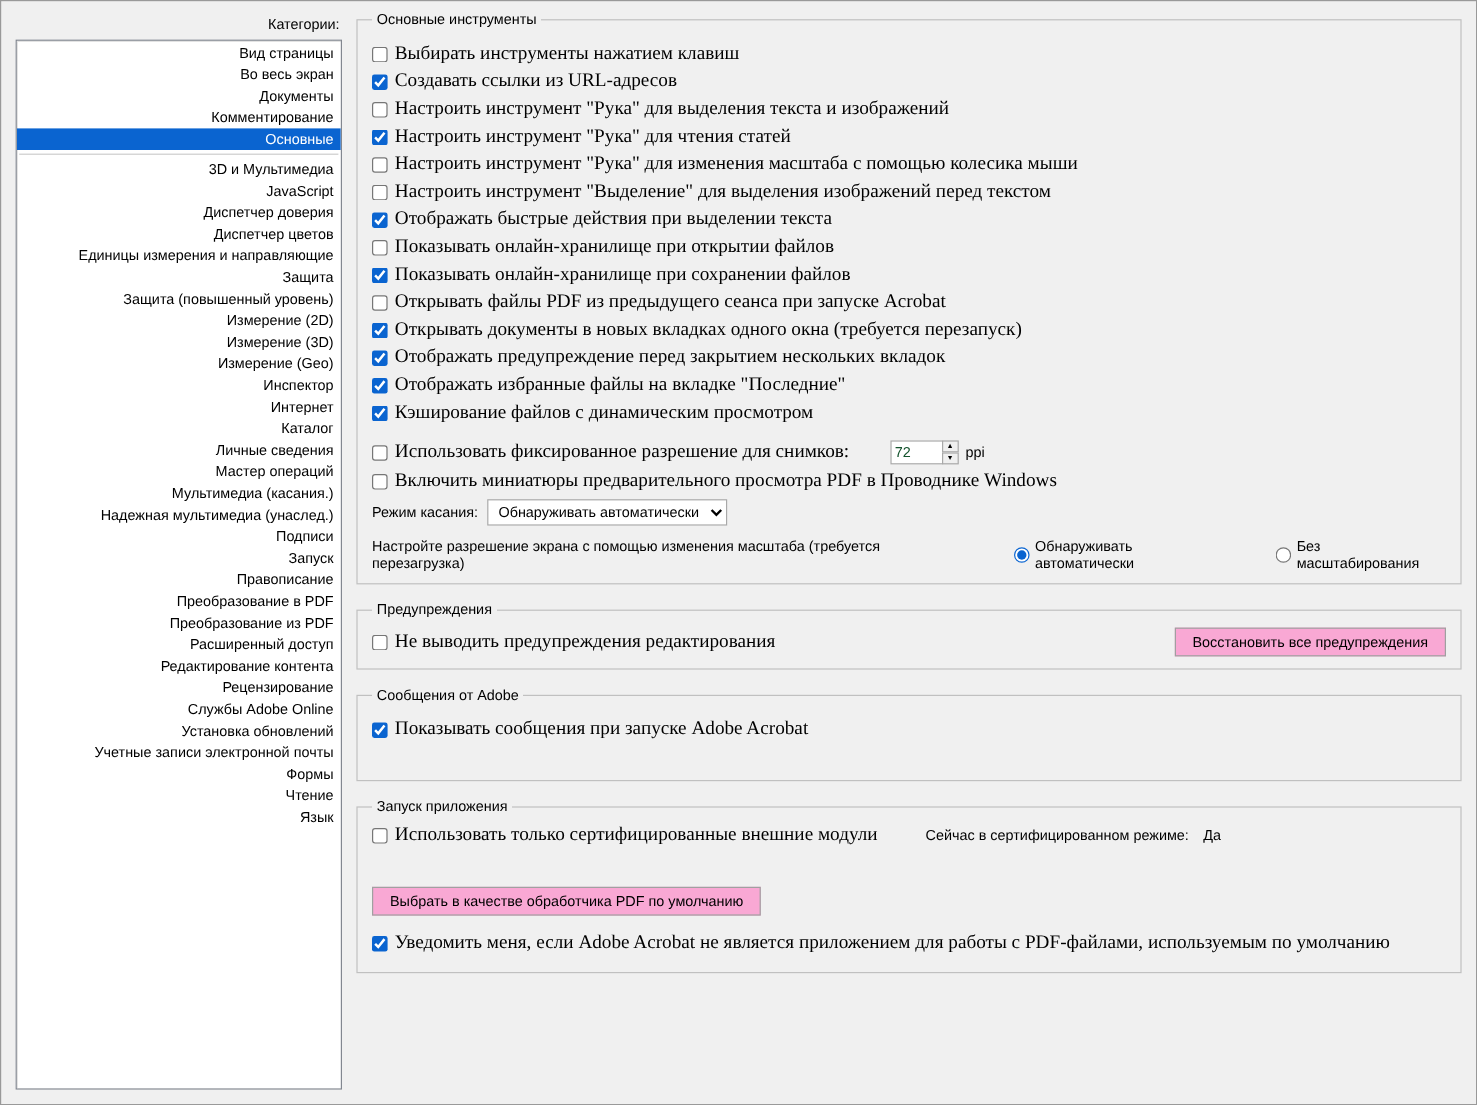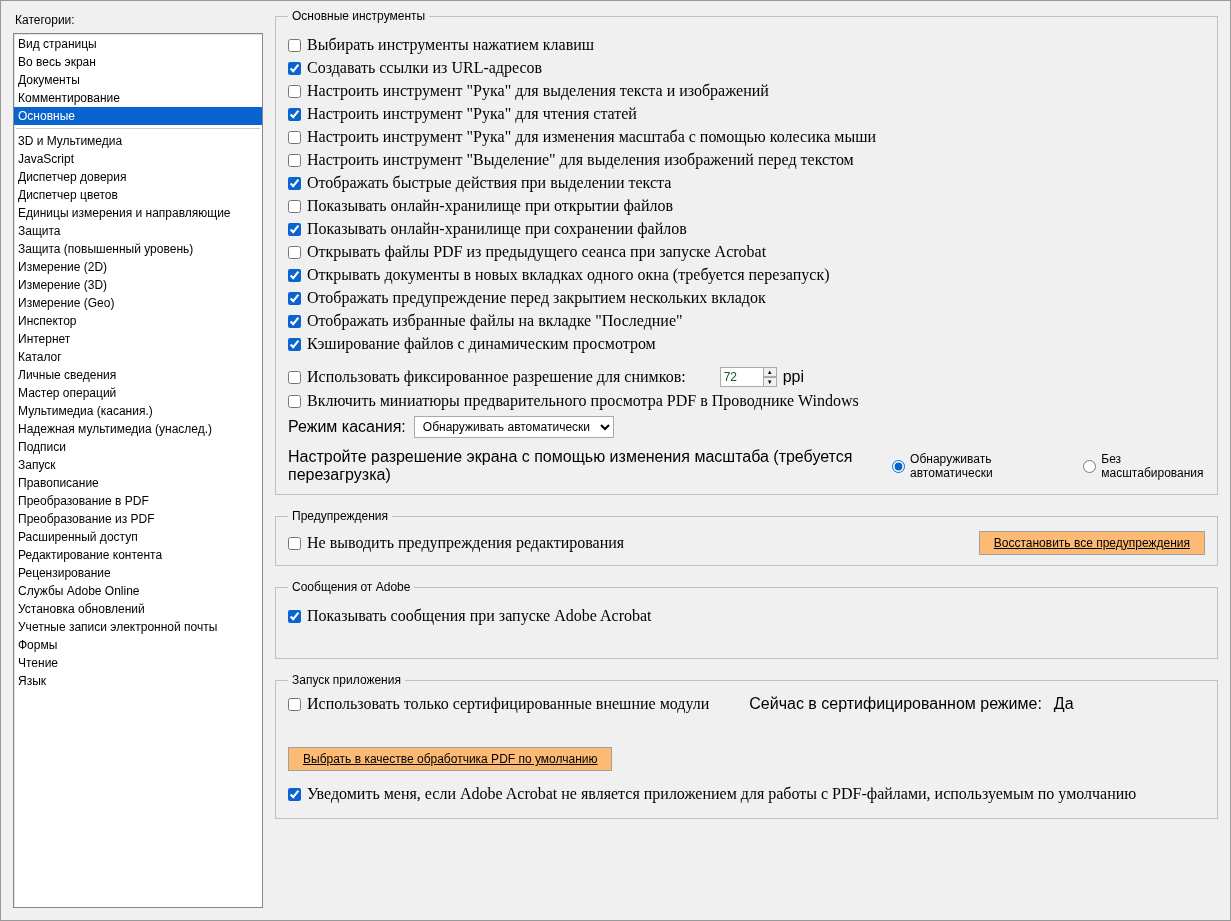--- a/index.html
+++ b/index.html
@@ -13,24 +13,25 @@
   .window {
     width: 1231px;
     height: 921px;
     background: #f0f0f0;
     border: 1px solid #999;
     display: flex;
     flex-direction: row;
     padding: 8px 12px 12px 12px;
   }
   .left-col {
-    width: 250px;
+    width: 272px;
     display: flex;
     flex-direction: column;
     margin-right: 12px;
+    text-align: right;
   }
   .categories-label {
     padding: 4px 2px 6px 2px;
     font-size: 12px;
   }
   .listbox {
     flex: 1;
     background: #fff;
     border: 1px solid #828790;
     overflow-y: auto;
@@ -130,38 +131,37 @@
     display: flex;
     align-items: center;
     gap: 5px;
   }
   .radio-item input[type=radio] {
     margin: 0;
     accent-color: #0a64d0;
   }
   .btn {
     border: 1px solid #a0a0a0;
-    background: #fdba74;
+    background: #f9a8d4;
     padding: 4px 14px;
     font-size: 12px;
     cursor: default;
-    text-decoration: underline;
   }
   .warn-row {
     display: flex;
     align-items: center;
     justify-content: space-between;
   }
   .inline-status {
     display: flex;
     align-items: center;
     gap: 40px;
   }
   .status-pair { display: flex; gap: 12px; }
-  .label-plain { font-size: 16px; }
+  .label-plain { font-size: 12px; }
 </style>
 </head>
 <body>
 
 <div class="window">
 
   <div class="left-col">
     <div class="categories-label">Категории:</div>
     <div class="listbox" id="cat-list">
         <div class="item">Вид страницы</div>

